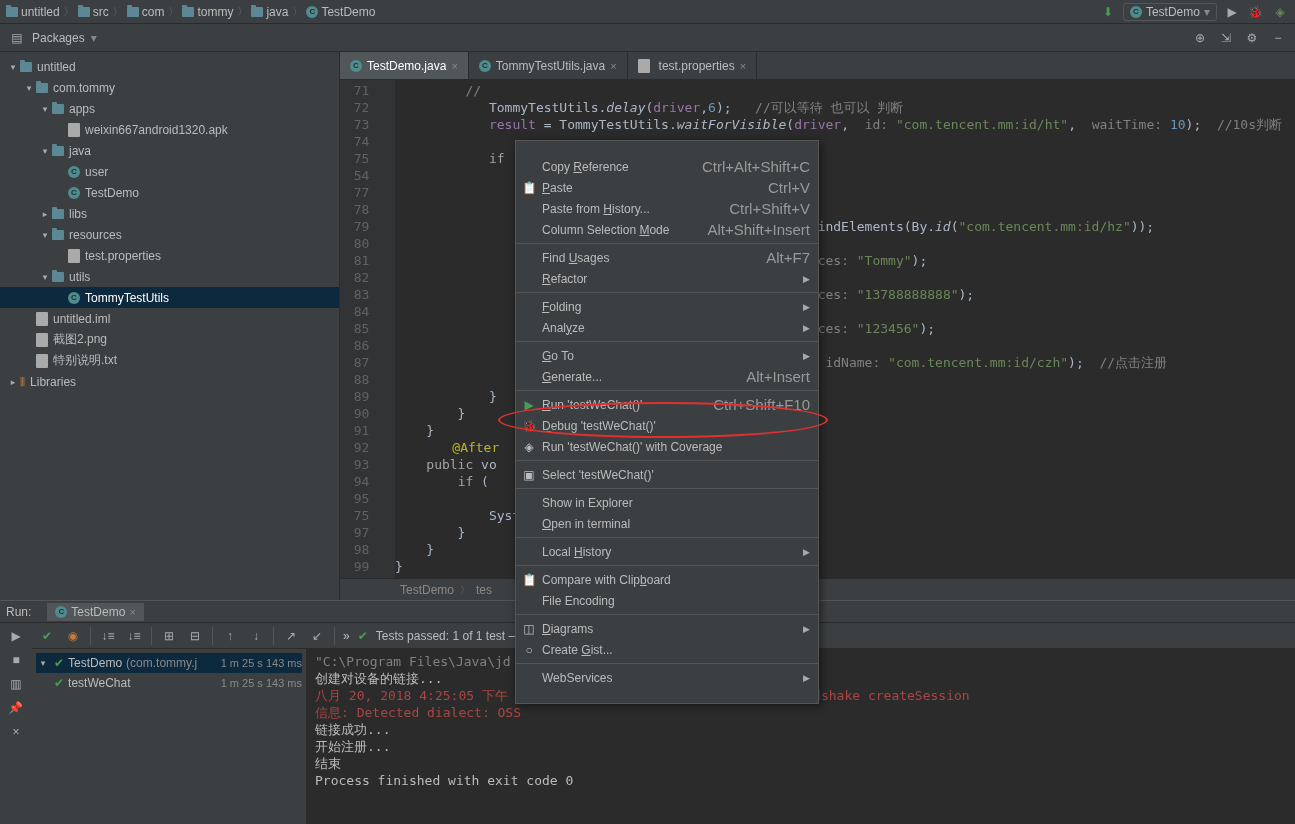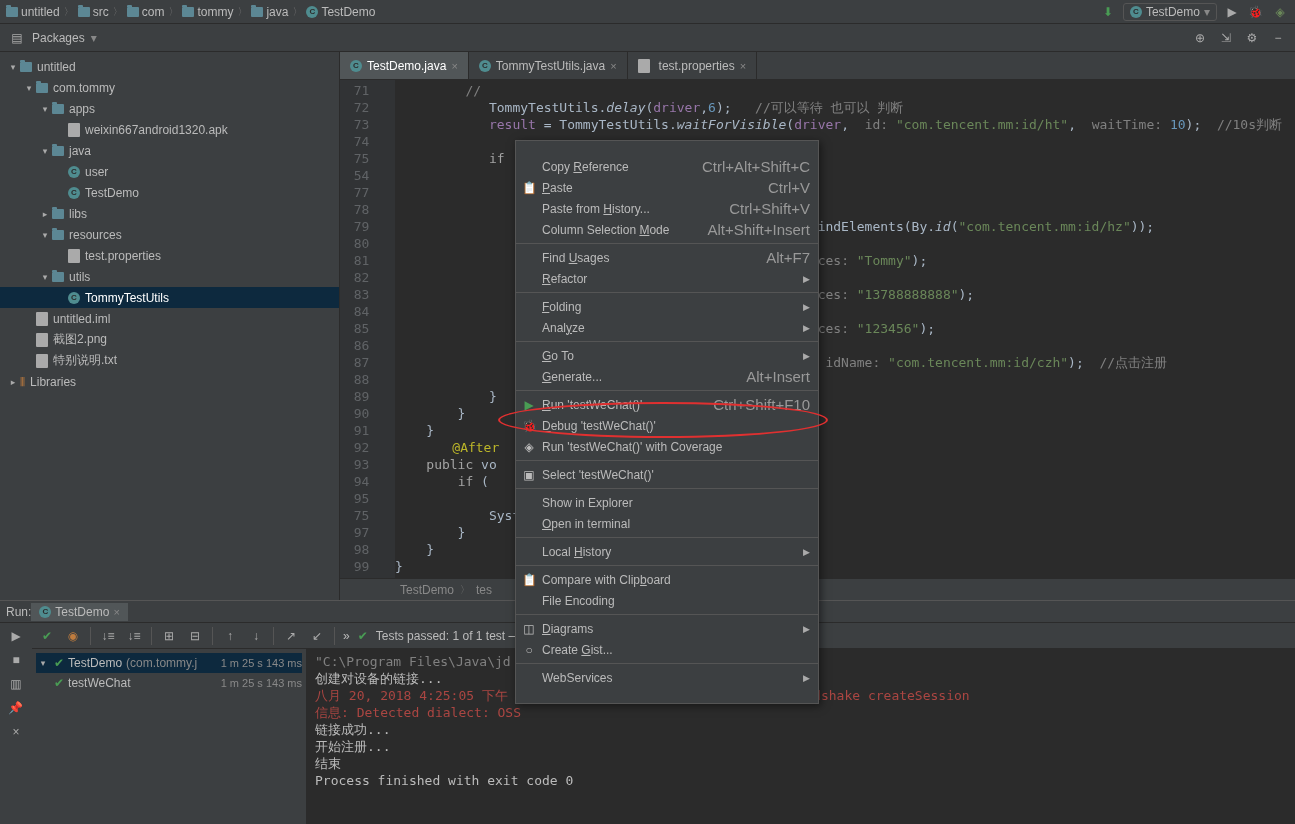--- a/index.html
+++ b/index.html
@@ -131,21 +131,21 @@
 }
 
 
 .run-panel {
   height: 224px;
   background: #2b2b2b;
   border-top: 1px solid #555;
   display: flex;
   flex-direction: column;
 }
-.run-header { height: 22px; background: #3c3f41; display: flex; align-items: center; padding: 0 6px; gap: 0; border-bottom: 1px solid #2b2b2b; }
+.run-header { height: 22px; background: #3c3f41; display: flex; align-items: center; padding: 0 6px; gap: 16px; border-bottom: 1px solid #2b2b2b; }
 .run-tab { background: #515658; padding: 2px 8px; display: flex; align-items: center; gap: 4px; }
 .run-toolbar { height: 26px; display: flex; align-items: center; padding: 0 6px; gap: 8px; border-bottom: 1px solid #2b2b2b; background: #3c3f41; }
 .run-body { flex: 1; display: flex; }
 .run-left { width: 32px; background: #3c3f41; display: flex; flex-direction: column; align-items: center; gap: 6px; padding-top: 4px; }
 .run-tree { width: 275px; background: #3c3f41; border-right: 1px solid #2b2b2b; padding: 4px; }
 .run-tree-row { display: flex; align-items: center; height: 20px; gap: 4px; }
 .run-tree-row.sel { background: #0d293e; }
 .run-console { flex: 1; padding: 4px 8px; font-family: "Consolas", monospace; font-size: 13px; line-height: 17px; white-space: pre; overflow: auto; }
 .rc-gray { color: #808080; }
 .rc-red { color: #ab4642; }

